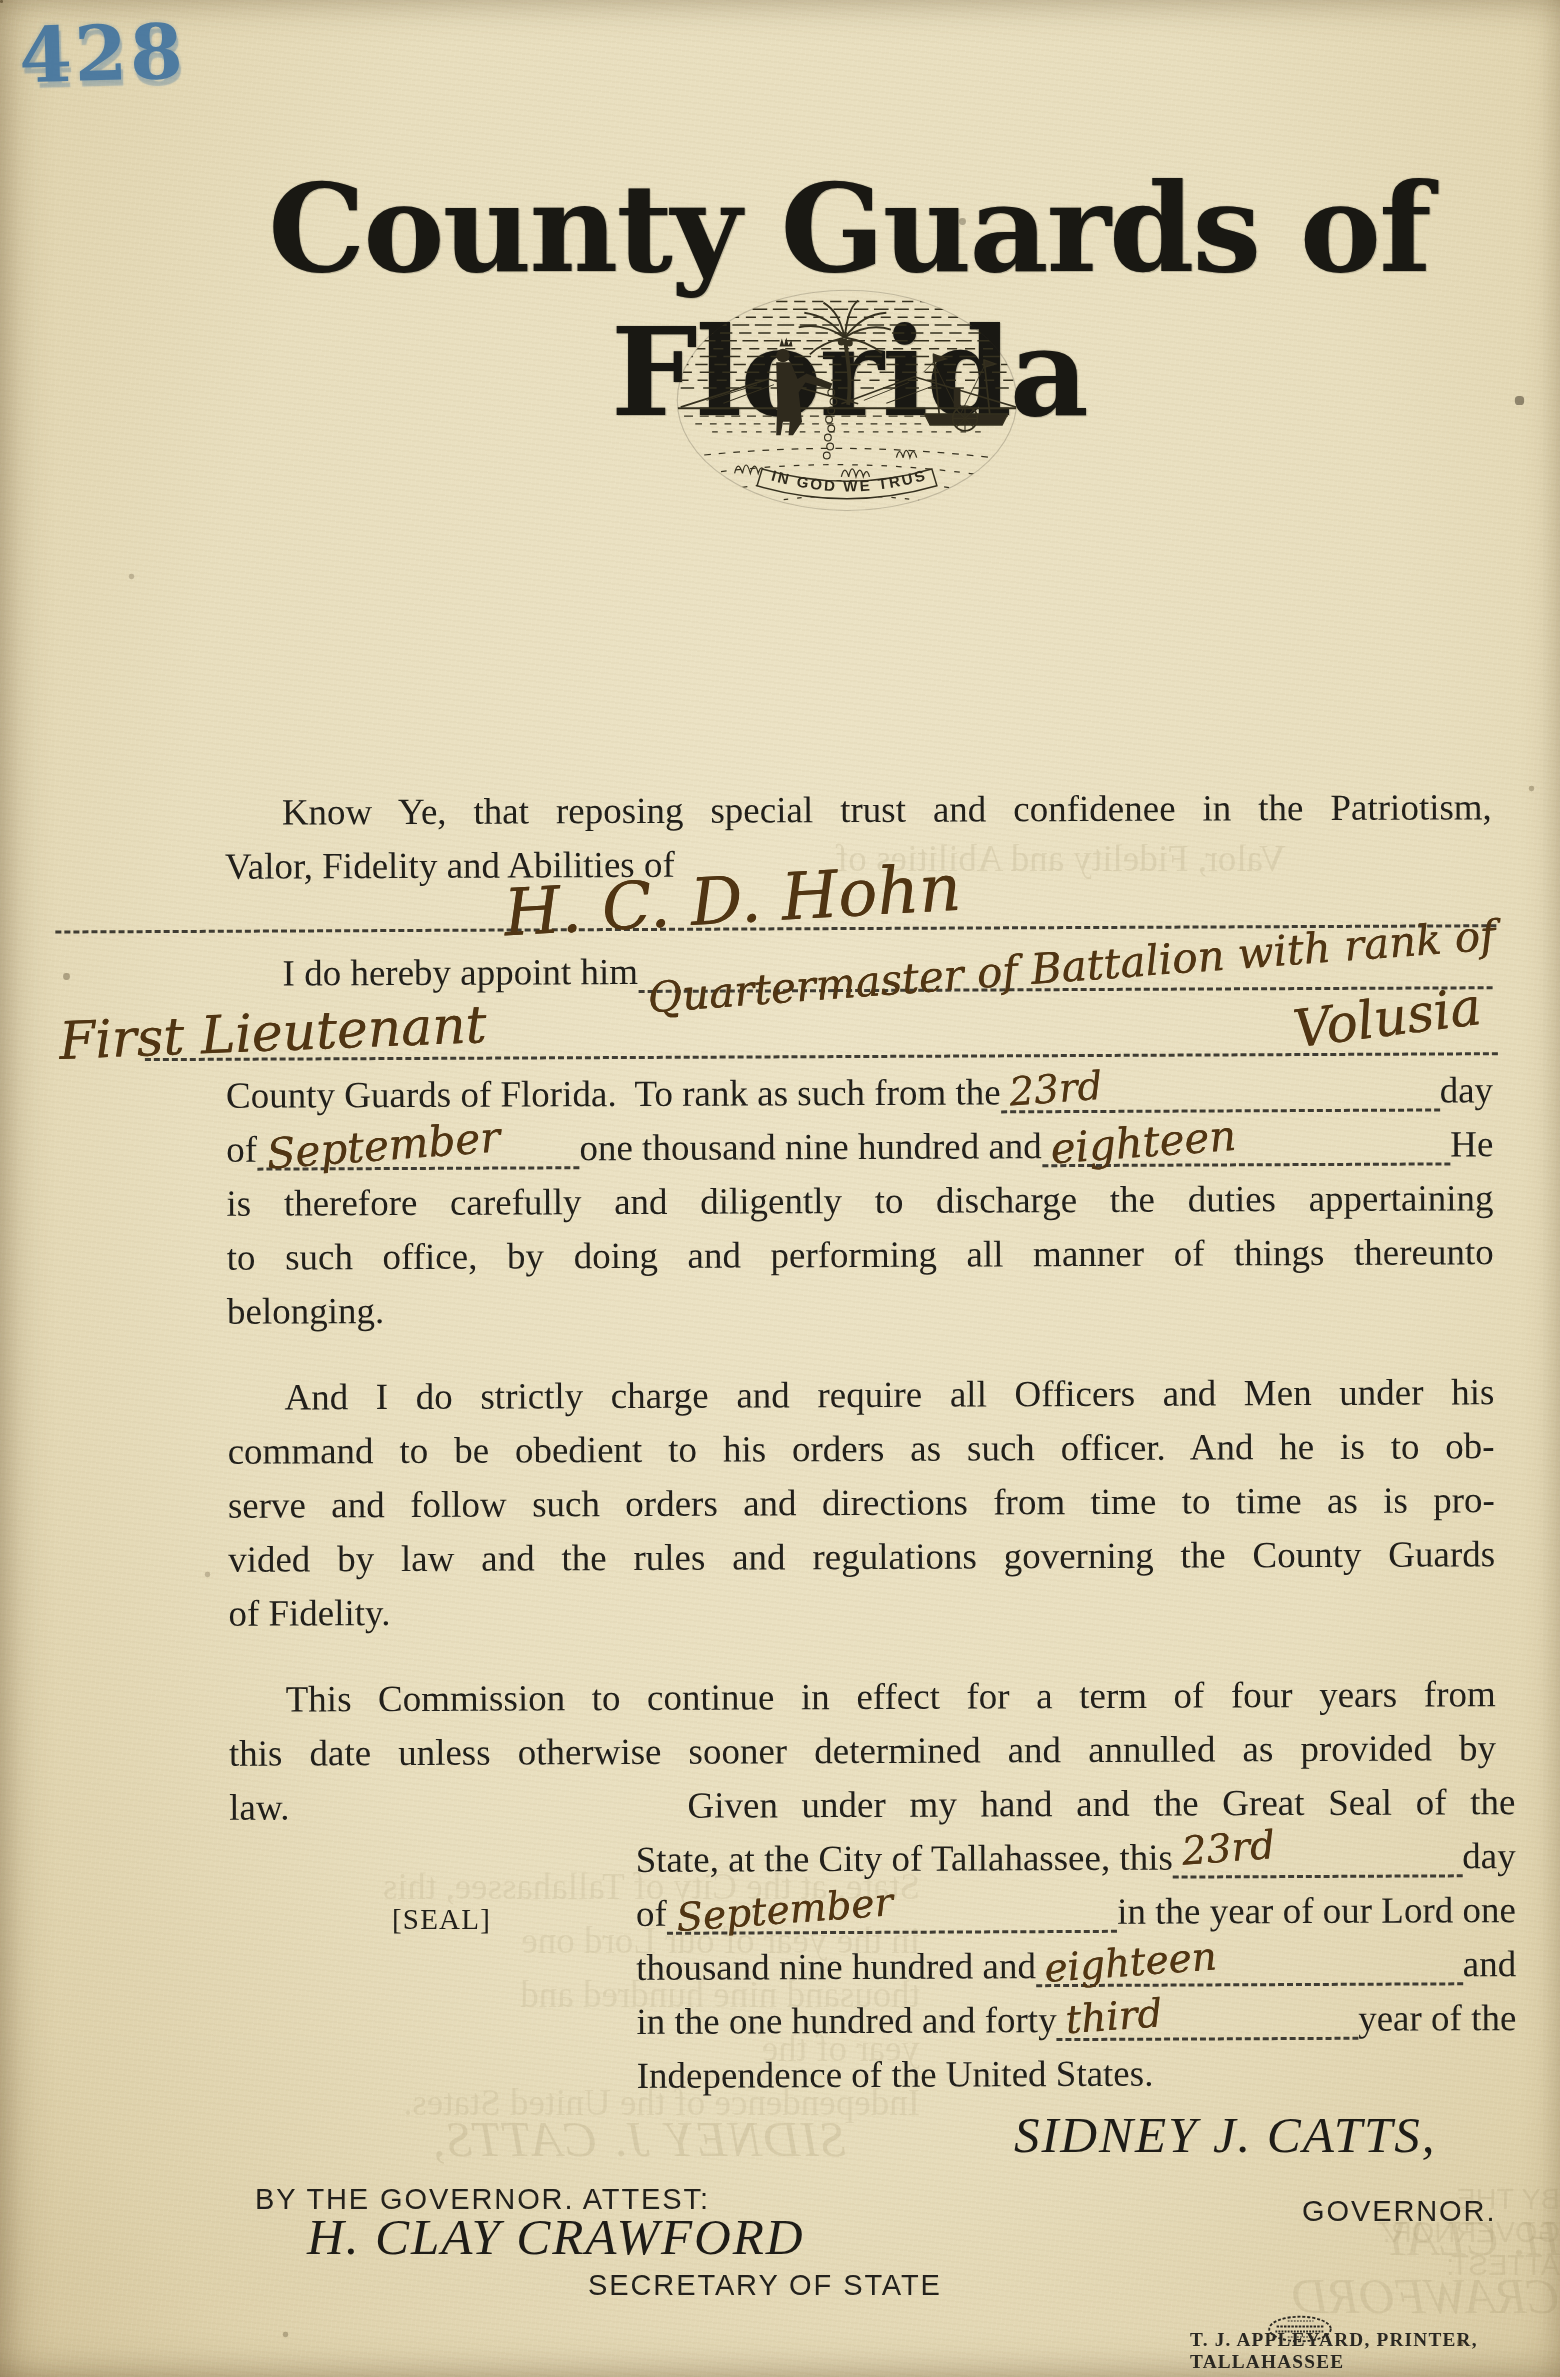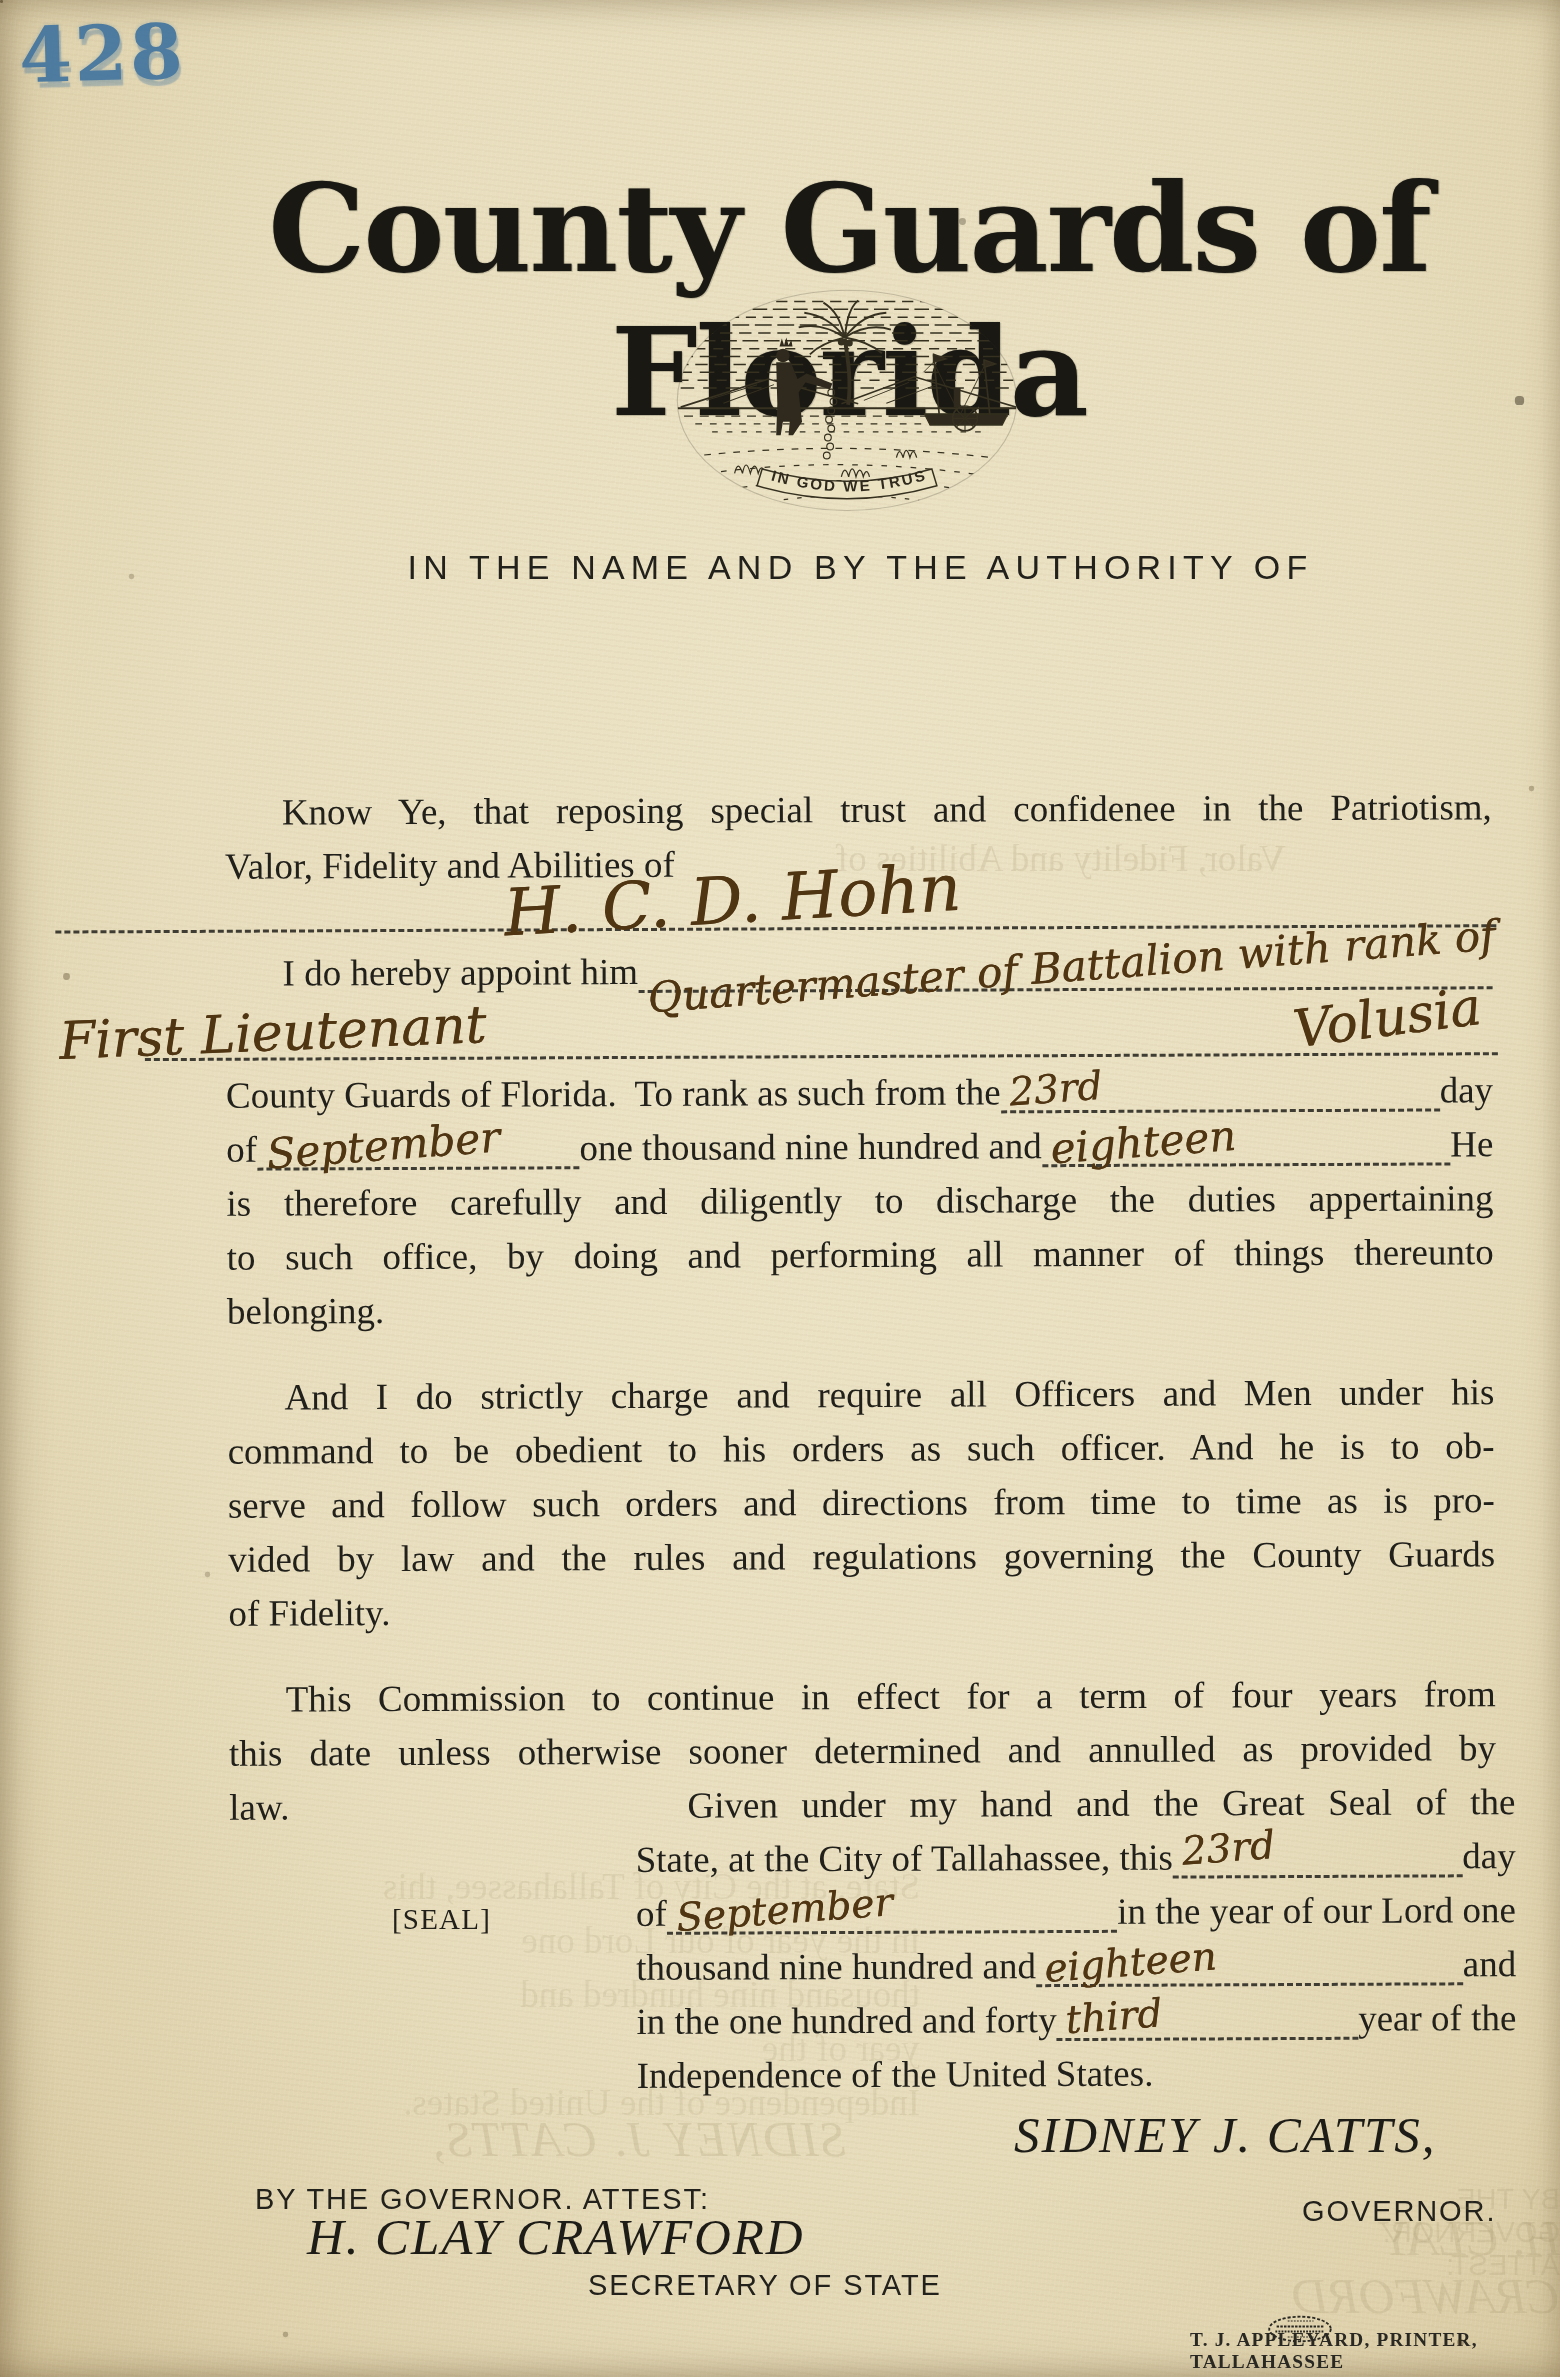--- a/index.html
+++ b/index.html
@@ -178,21 +178,20 @@
         </g>
       </g>
       <path d="M150,352 Q310,398 470,352 L461,322 Q310,366 159,322 Z" fill="#ebe2c2" stroke="#35301f" stroke-width="2.6"></path>
       <path id="ribbonPath" d="M170,341 Q310,383 452,341" fill="none"></path>
       <text font-size="27" letter-spacing="4" fill="#2f2a1d" font-family="Liberation Sans, sans-serif" font-weight="bold">
         <textPath href="#ribbonPath" startOffset="4">IN GOD WE TRUST.</textPath>
       </text>
     </svg>
   </div>
 
-  <div class="abs authority">IN THE NAME AND BY THE AUTHORITY OF</div>
 
   <div class="abs body-block">
     <div class="line j indent"><span>Know Ye, that reposing special trust and confidenee in the Patriotism,</span></div>
     <div class="line"><span>Valor, Fidelity and Abilities of</span></div>
     <div class="fill-row name-row">
       <span class="hand name-hand">H. C. D. Hohn</span>
     </div>
     <div class="fline" style="margin-top:13.7px;">
       <span class="t" style="padding-left:57px;">I do hereby appoint him</span>
       <span class="fill">

